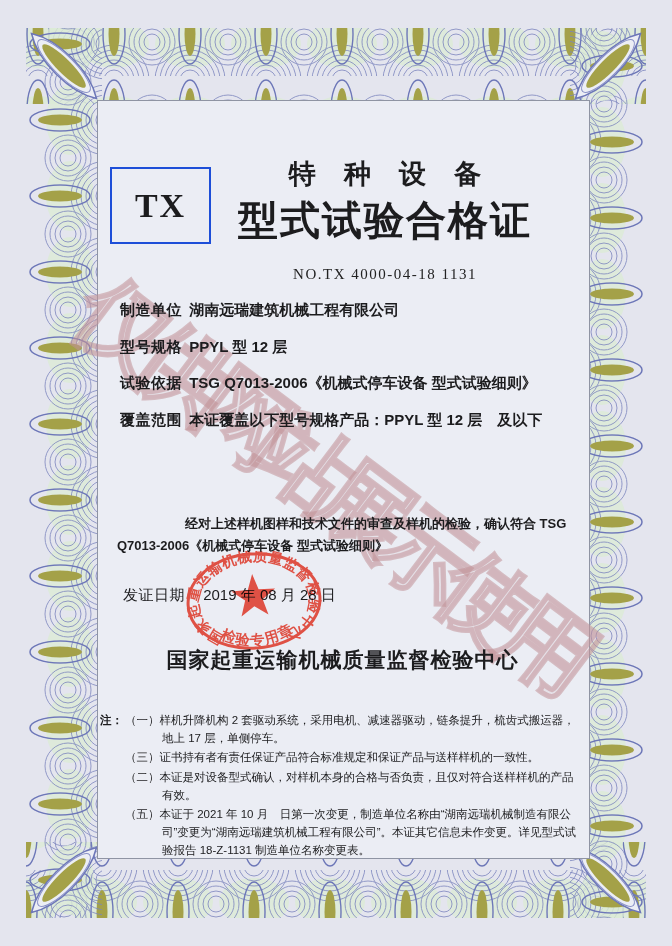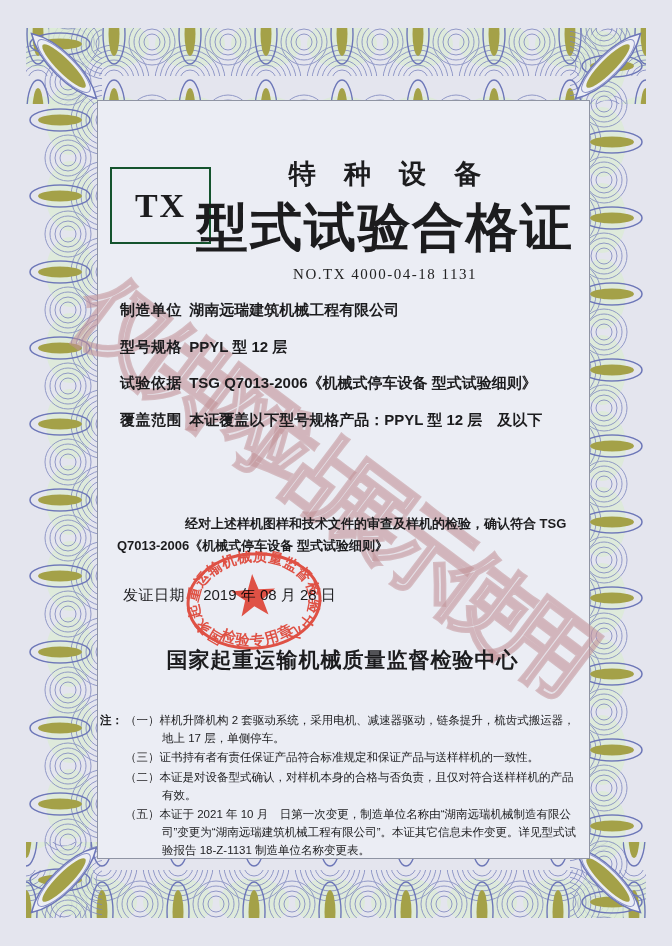--- a/index.html
+++ b/index.html
@@ -18,29 +18,29 @@
     transform:rotate(37deg);transform-origin:0 0;
     font-size:92px;font-weight:700;white-space:nowrap;letter-spacing:-16px;
     color:rgba(205,155,162,0.14);
     -webkit-text-stroke:2.5px rgba(193,145,152,0.55);
     font-family:"Liberation Sans","DejaVu Sans",sans-serif;
     pointer-events:none;
   }
   .content{position:absolute;left:0;top:0;width:672px;height:946px;z-index:3;}
   .tx-box{
     position:absolute;left:110px;top:167px;width:101px;height:77px;
-    border:2px solid #14532d;box-sizing:border-box;
+    border:2px solid #1d4ed8;box-sizing:border-box;
     display:flex;align-items:center;justify-content:center;
     font-family:"Liberation Serif","DejaVu Serif",serif;
     font-size:34px;font-weight:700;letter-spacing:2px;
   }
   .header{position:absolute;left:182px;top:156px;width:406px;text-align:center;
     font-family:"Liberation Serif","DejaVu Serif",serif;}
   .category{font-size:27px;font-weight:700;letter-spacing:6px;text-indent:6px;font-family:Liberation Mono, monospace;}
-  .main-title{font-size:52px;font-weight:700;letter-spacing:2px;margin-top:1px;}
+  .main-title{font-size:40px;font-weight:700;letter-spacing:2px;margin-top:1px;}
   .cert-no{
     position:absolute;left:182px;top:266px;width:406px;text-align:center;
     font-family:Liberation Serif, serif;
     font-size:15px;letter-spacing:1.5px;color:#222;
   }
   .fields{position:absolute;left:120px;top:301px;width:460px;}
   .field-row{height:36.6px;font-size:15px;font-weight:600;white-space:nowrap;}
   .field-label{display:inline-block;width:62px;letter-spacing:0.5px;}
   .field-value{margin-left:3px;}
   .conclusion{

